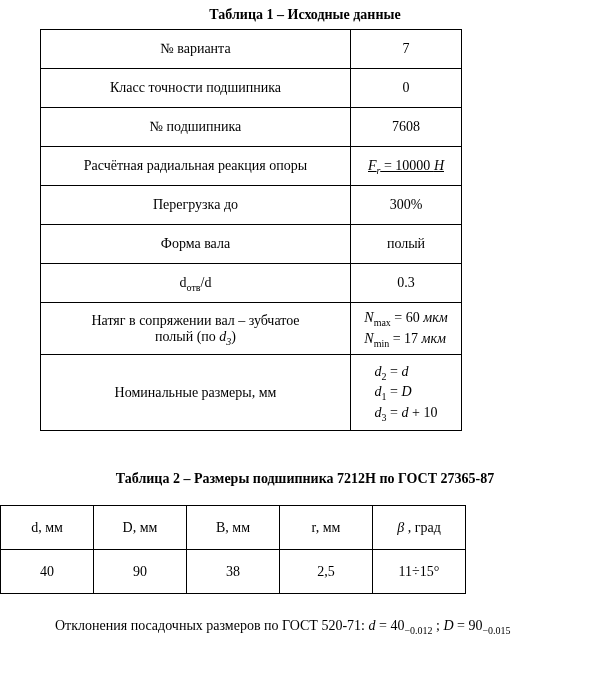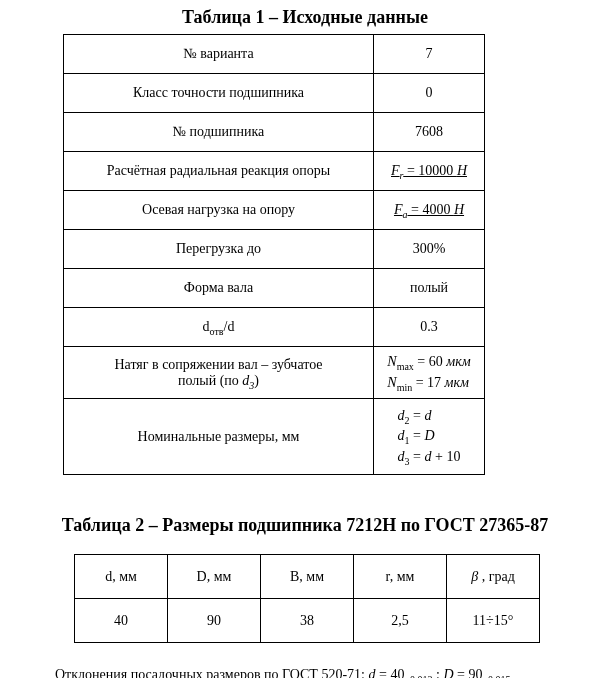--- a/index.html
+++ b/index.html
@@ -12,46 +12,46 @@
     width: 610px;
     height: 678px;
     font-family: "Liberation Serif", serif;
     font-size: 14px;
     color: #000000;
     overflow: hidden;
   }
   .doc-title {
     font-weight: bold;
     text-align: center;
-    font-size: 18px;
+    font-size: 14px;
   }
   #t1-title { padding-top: 7px; margin-bottom: 6px; }
   #t2-title { margin-top: 40px; margin-bottom: 18px; }
 
   table {
     border-collapse: collapse;
     table-layout: fixed;
   }
   td {
     border: 1px solid #000000;
     text-align: center;
     vertical-align: middle;
     padding: 2px 8px;
   }
 
   
-  #table1 { margin-left: 63px; width: 421px; }
+  #table1 { margin-left: 40px; width: 421px; }
   #table1 td.lbl { width: 310px; }
   #table1 td.val { width: 111px; }
   tr.h1 td { height: 39px; }
   tr.h2 td { height: 52px; }
   tr.h3 td { height: 76px; }
 
   
-  #table2 { margin-left: 74px; width: 466px; padding-left: 44px; }
+  #table2 { width: 466px; padding-left: 44px; }
   #table2 td { width: 93px; height: 44px; }
 
   
   .mv { font-style: italic; }
   .formula { font-size: 14px; text-decoration: underline; }
   sub.ms { font-size: 10px; line-height: 0; }
   .flines { display: inline-block; text-align: left; }
   .fline { line-height: 1.45; }
 
   .note {
@@ -77,24 +77,20 @@
         <td class="lbl">Класс точности подшипника</td>
         <td class="val">0</td>
       </tr>
       <tr class="h1">
         <td class="lbl">№ подшипника</td>
         <td class="val">7608</td>
       </tr>
       <tr class="h1">
         <td class="lbl">Расчётная радиальная реакция опоры</td>
         <td class="val formula"><span class="mv">F</span><sub class="ms mv">r</sub><span> = 10000 </span><span class="mv">Н</span></td>
-      </tr>
-      <tr class="h1">
-        <td class="lbl">Осевая нагрузка на опору</td>
-        <td class="val formula"><span class="mv">F</span><sub class="ms mv">a</sub><span> = 4000 </span><span class="mv">Н</span></td>
       </tr>
       <tr class="h1">
         <td class="lbl">Перегрузка до</td>
         <td class="val">300%</td>
       </tr>
       <tr class="h1">
         <td class="lbl">Форма вала</td>
         <td class="val">полый</td>
       </tr>
       <tr class="h1">

